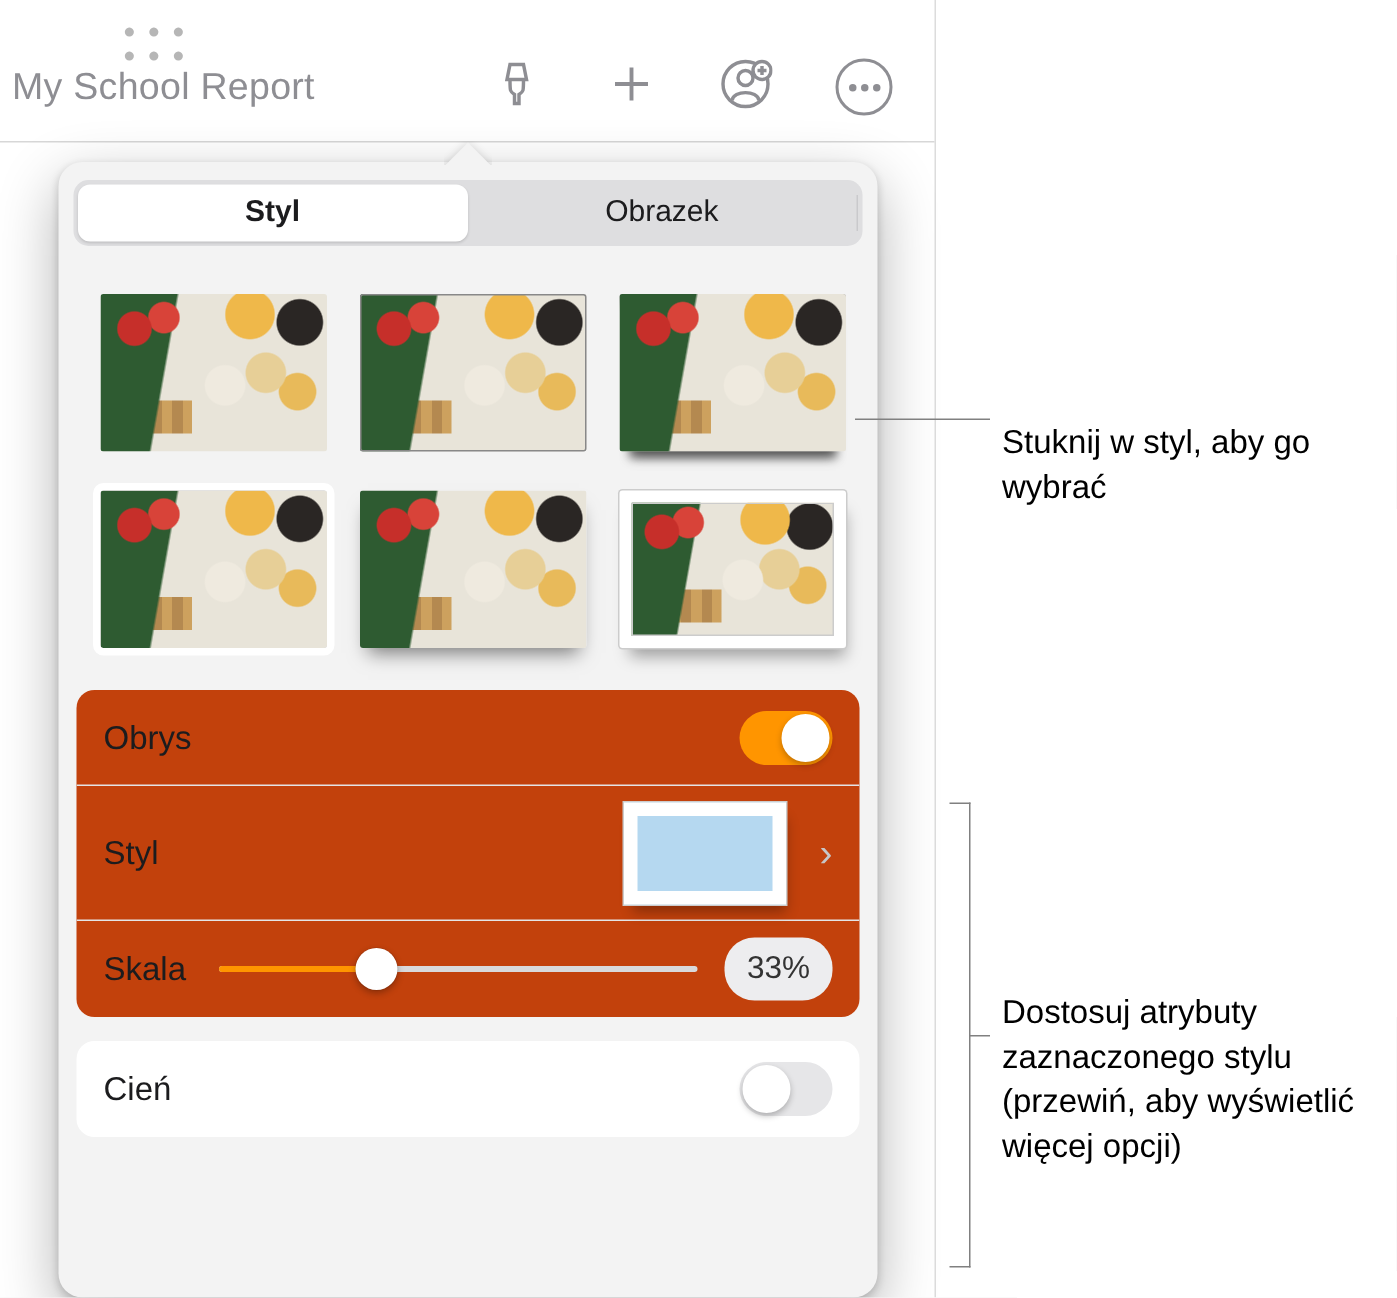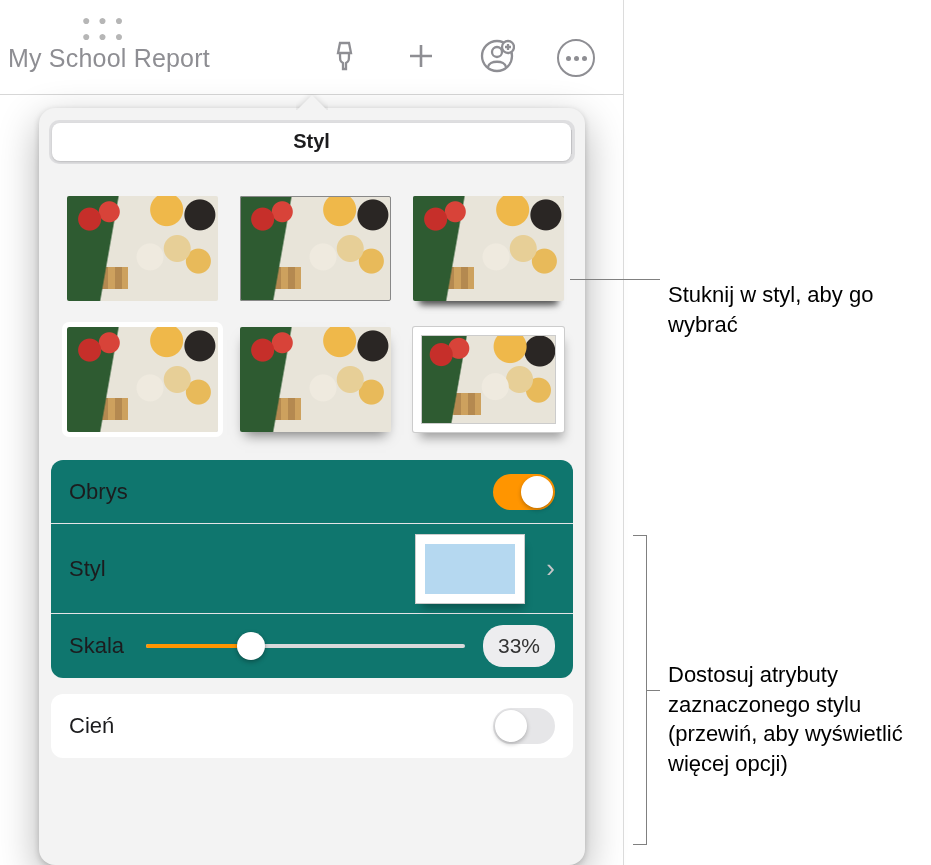--- a/index.html
+++ b/index.html
@@ -147,21 +147,21 @@
     border-radius: 2px;
   }
   .style-thumb.frame-thin .thumb-img { outline: 1px solid #888; outline-offset: -1px; }
   .style-thumb.frame-med .thumb-img { outline: 5px solid #fff; box-shadow: 0 0 0 1px #bbb; }
   .style-thumb.frame-shadow { box-shadow: 0 8px 12px -5px rgba(0,0,0,.5); }
   .style-thumb.frame-heavy .thumb-img { border: 8px solid #fff; box-shadow: inset 0 0 0 1px #ccc, 0 0 0 1px #ccc; width:calc(100% - 0px); height:calc(100% - 0px); box-sizing:border-box;}
   .style-thumb.frame-heavy { box-shadow: 3px 10px 10px -4px rgba(0,0,0,.35); }
 
   .options {
     margin: 0 12px;
-    background: #0f766e;
+    background: #c2410c;
     border-radius: 12px;
     overflow: hidden;
   }
   .row {
     display: flex;
     align-items: center;
     padding: 0 18px;
     min-height: 64px;
     font-size: 22px;
     border-bottom: 1px solid #e4e4e6;
@@ -293,20 +293,21 @@
             <span></span>
             <span></span>
         </span>
       </div>
     </div>
 
     <div class="popover">
       <div class="caret"></div>
       <div class="tabs">
         <div class="tab active">Styl</div>
+        <div class="tab">Obrazek</div>
         <div class="sep"></div>
       </div>
 
       <div class="styles-grid">
         <div class="style-thumb">
             <div class="thumb-img"></div>
           </div>
         <div class="style-thumb frame-thin">
             <div class="thumb-img"></div>
           </div>

